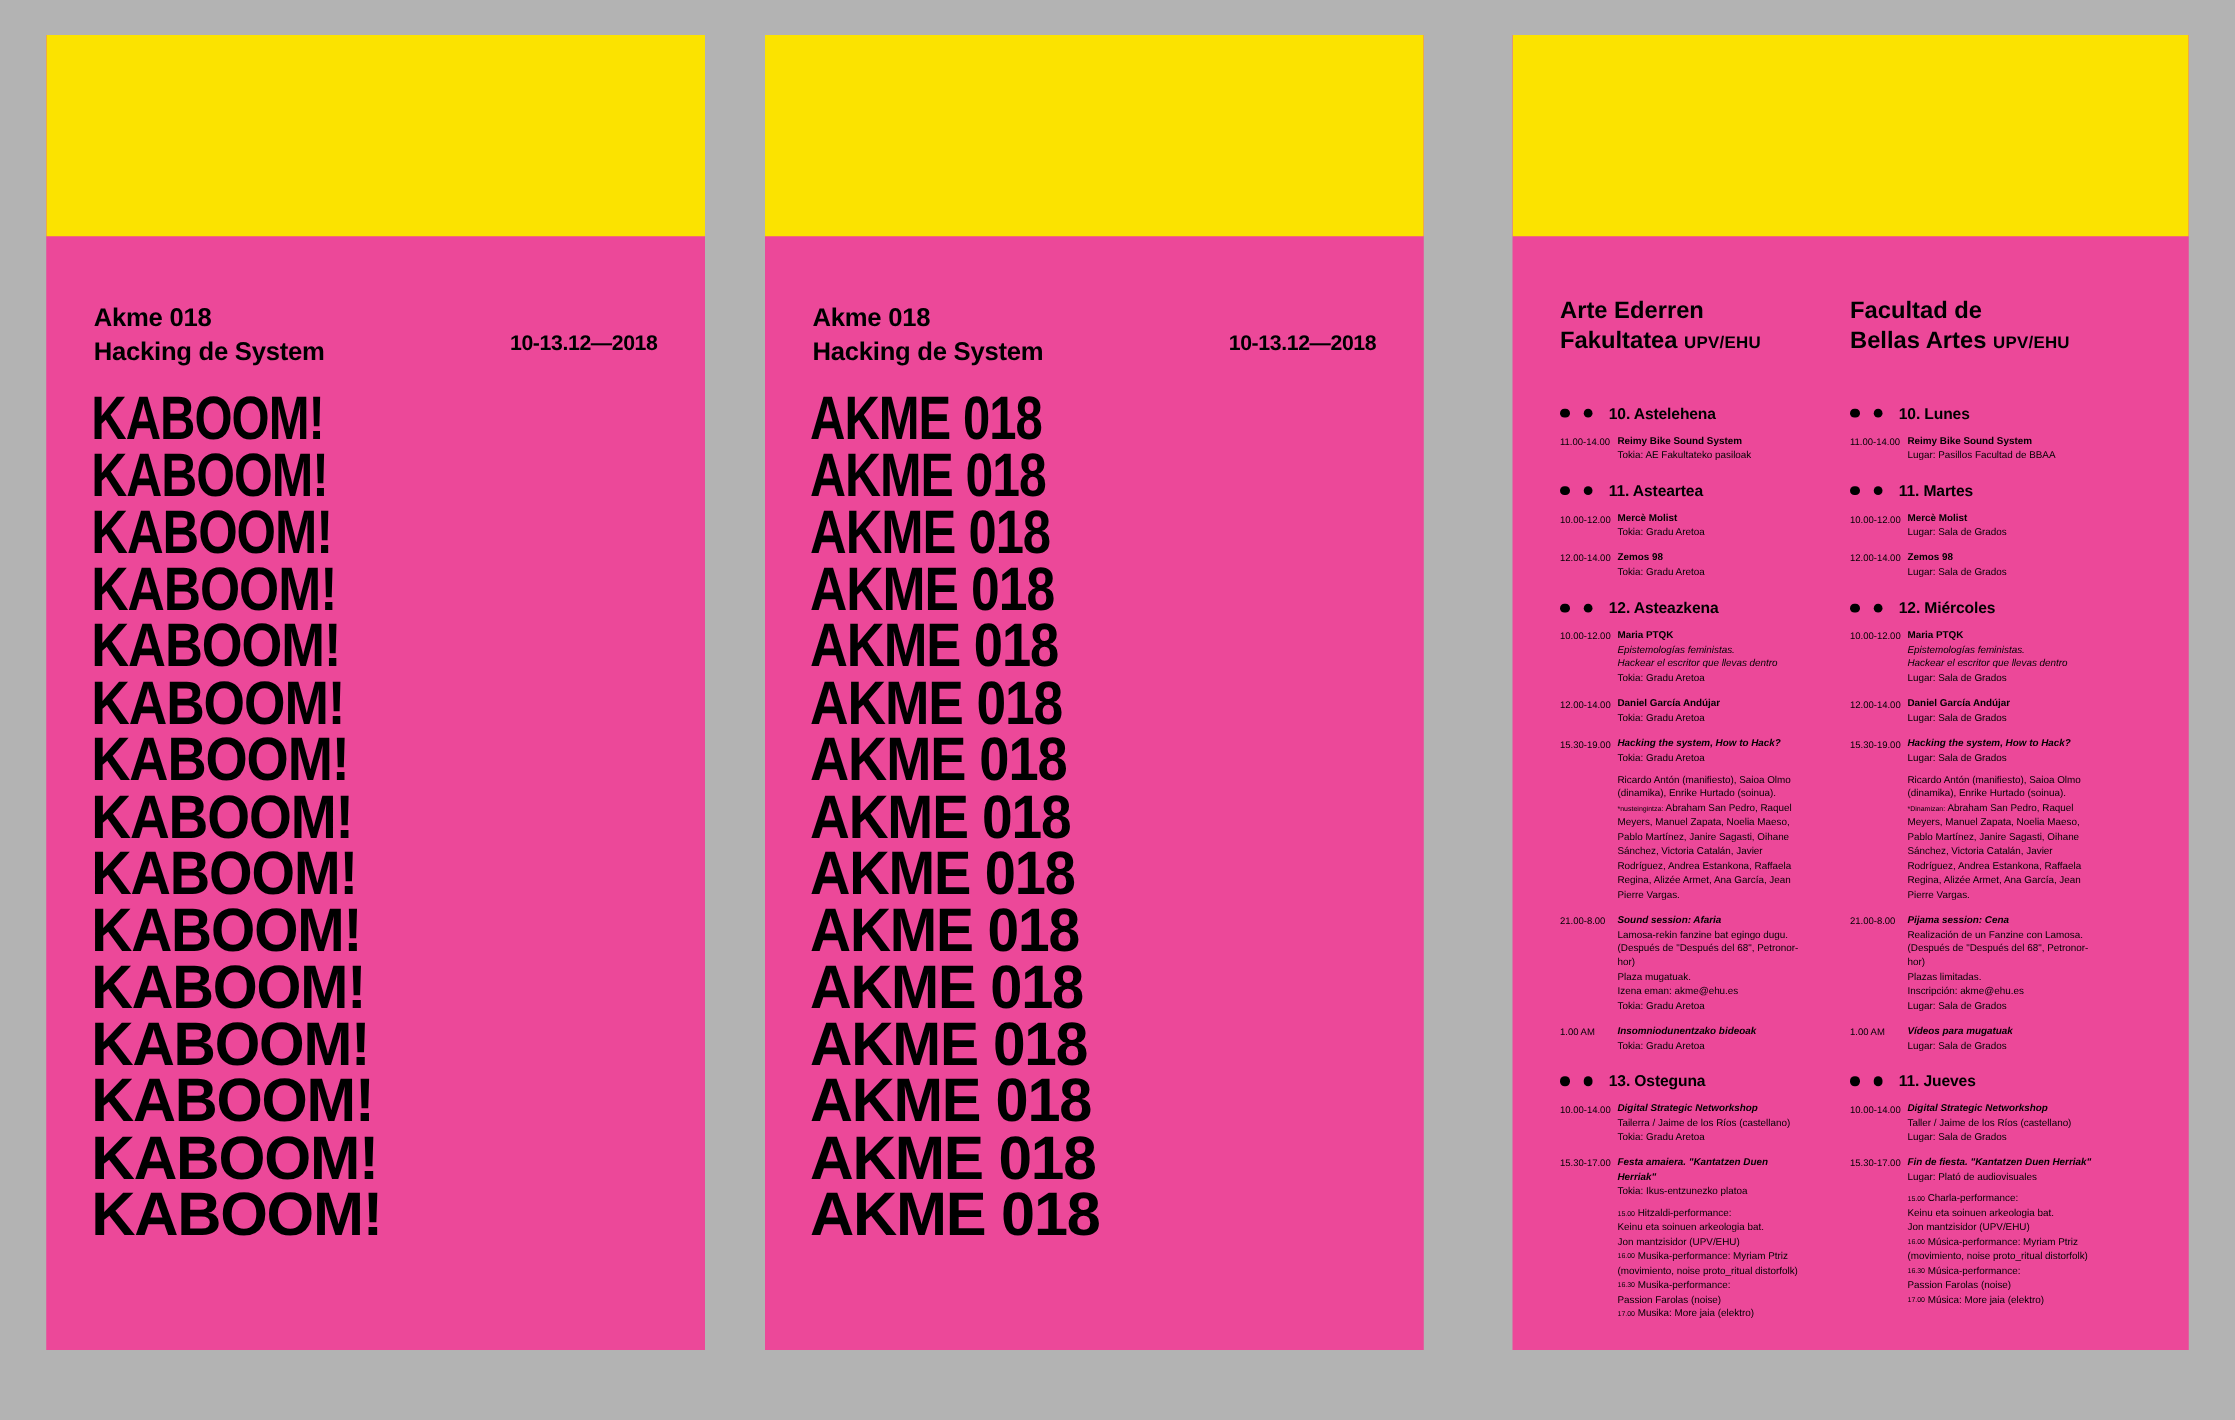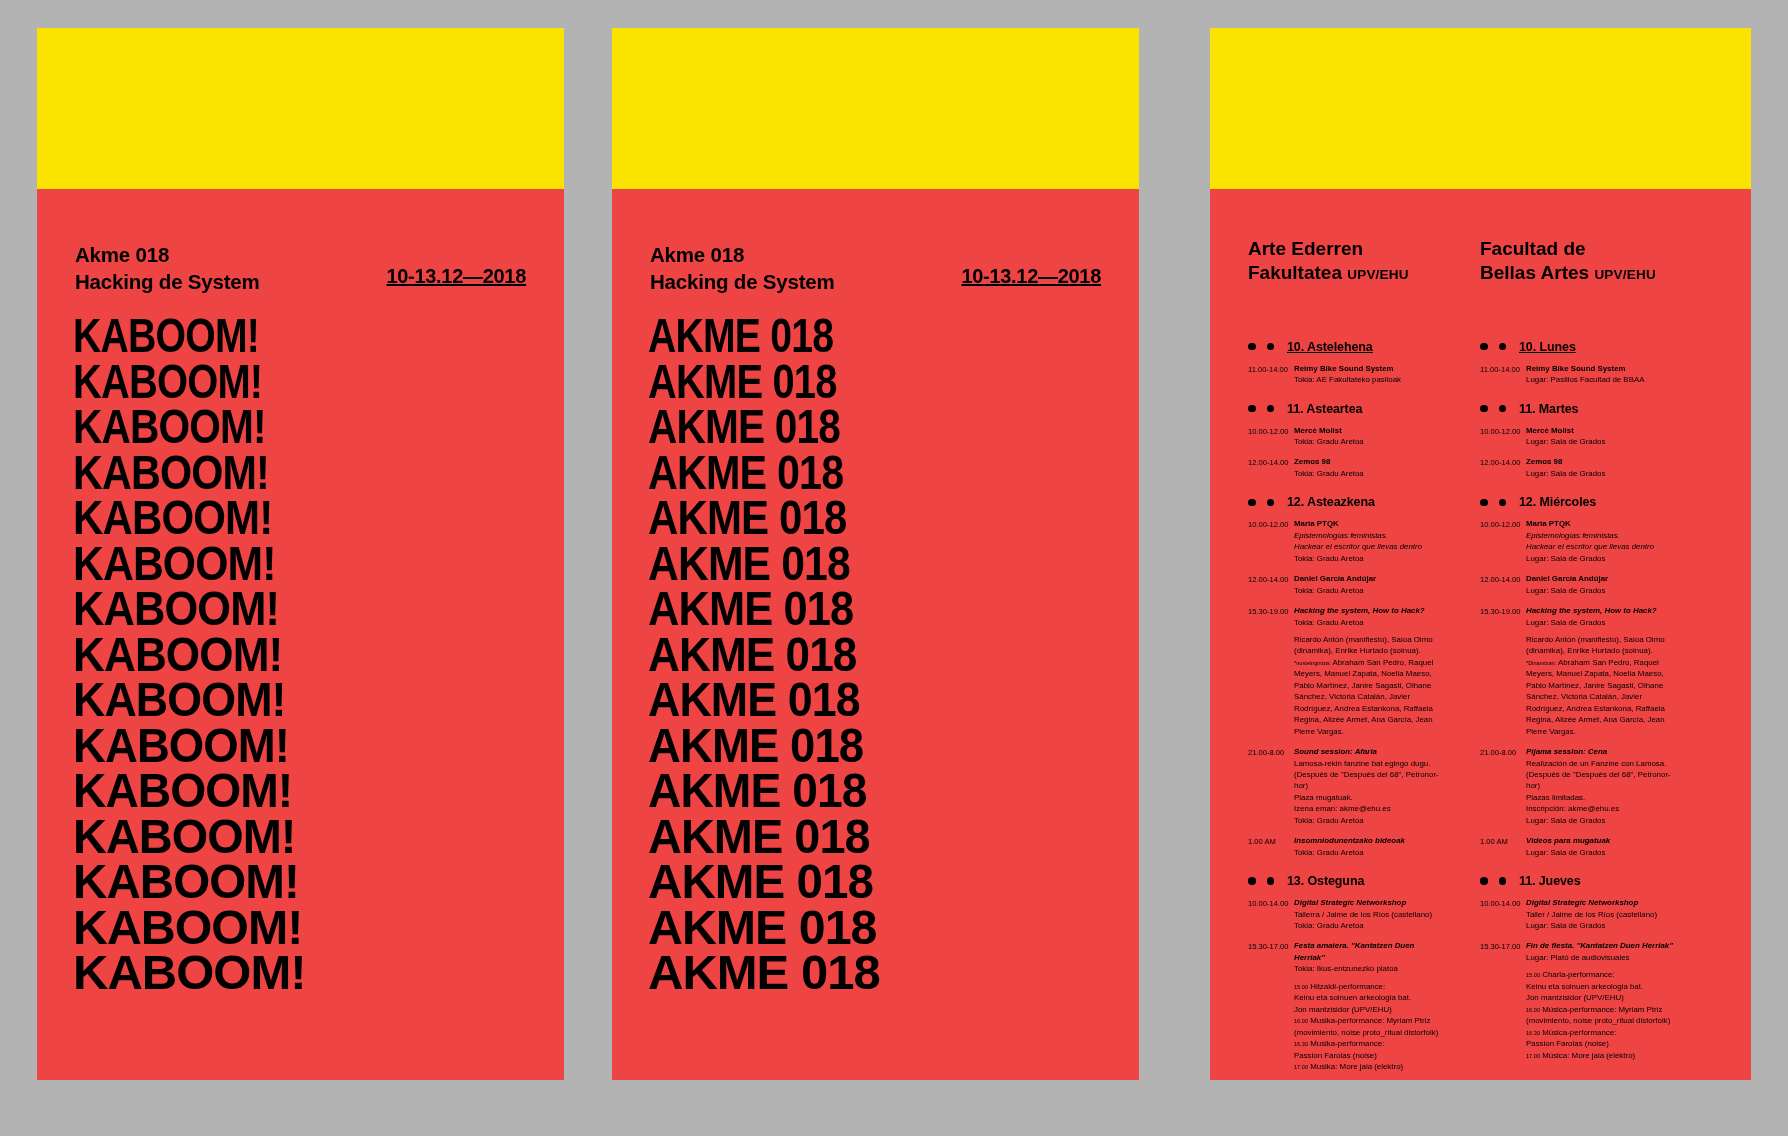--- a/index.html
+++ b/index.html
@@ -4,38 +4,38 @@
 <style>
   html,body{margin:0;padding:0;}
   body{
     width:1788px;height:1136px;
     background:#b3b3b3;
     font-family:"Liberation Sans", sans-serif;
     overflow:hidden;
   }
   .sheet{
     position:absolute;
-    background:#ef4444;
+    background:#ec4899;
     overflow:hidden;
   }
   
   .p1{left:37px;top:28px;width:527px;height:1052px;}
   .p2{left:612px;top:28px;width:527px;height:1052px;}
   .p3{left:1210px;top:28px;width:541px;height:1052px;}
 
   .yellow-band{background:#fbe300;width:100%;}
   .band-1{height:161px;}
   .band-3{height:161px;}
 
   .head{
     display:flex;justify-content:space-between;align-items:flex-start;
     padding:52px 38px 0 38px;
   }
   .head-left{font-size:20.5px;font-weight:bold;line-height:1.32;letter-spacing:-0.2px;color:#000;}
-  .head-right{font-size:20px;font-weight:bold;color:#000;margin-top:24px;letter-spacing:-0.3px;text-decoration:underline;}
+  .head-right{font-size:17px;font-weight:bold;color:#000;margin-top:24px;letter-spacing:-0.3px;}
 
   .kaboom-wrap{
     margin-top:18px;
     padding-left:36px;
     padding-right:10px;
   }
   .kbline{
     font-family:"Liberation Sans", sans-serif;
     font-weight:bold;
     font-size:49px;
@@ -61,21 +61,21 @@
   .p3-titles{display:flex;gap:36px;padding-top:48px;}
   .p3-title{
     width:196px;font-size:19px;font-weight:bold;line-height:1.28;color:#000;
   }
   .p3-title .small{font-size:13.5px;font-weight:bold;letter-spacing:0.2px;}
 
   .cols{display:flex;gap:36px;margin-top:38px;}
   .col{width:196px;}
 
   .daybar{display:flex;align-items:center;gap:7px;margin-top:16px;margin-bottom:9px;}
-  .daybar:first-child{margin-top:16px;text-decoration:underline;}
+  .daybar:first-child{margin-top:0;}
   .dot{width:7.5px;height:7.5px;border-radius:50%;background:#000;display:inline-block;}
   .dot.sp{margin-left:4px;}
   .dayname{font-size:12.5px;font-weight:bold;color:#000;margin-left:6px;letter-spacing:-0.1px;}
 
   .ev{display:flex;margin-bottom:9px;}
   .ev-time{width:46px;flex:0 0 46px;font-size:7.6px;color:#000;line-height:1.45;padding-top:1px;}
   .ev-body{flex:1;font-size:7.9px;line-height:1.45;color:#000;}
   .ev-title{font-weight:bold;}
   .ev-title.it{font-style:italic;}
   .ev-it{font-style:italic;}

